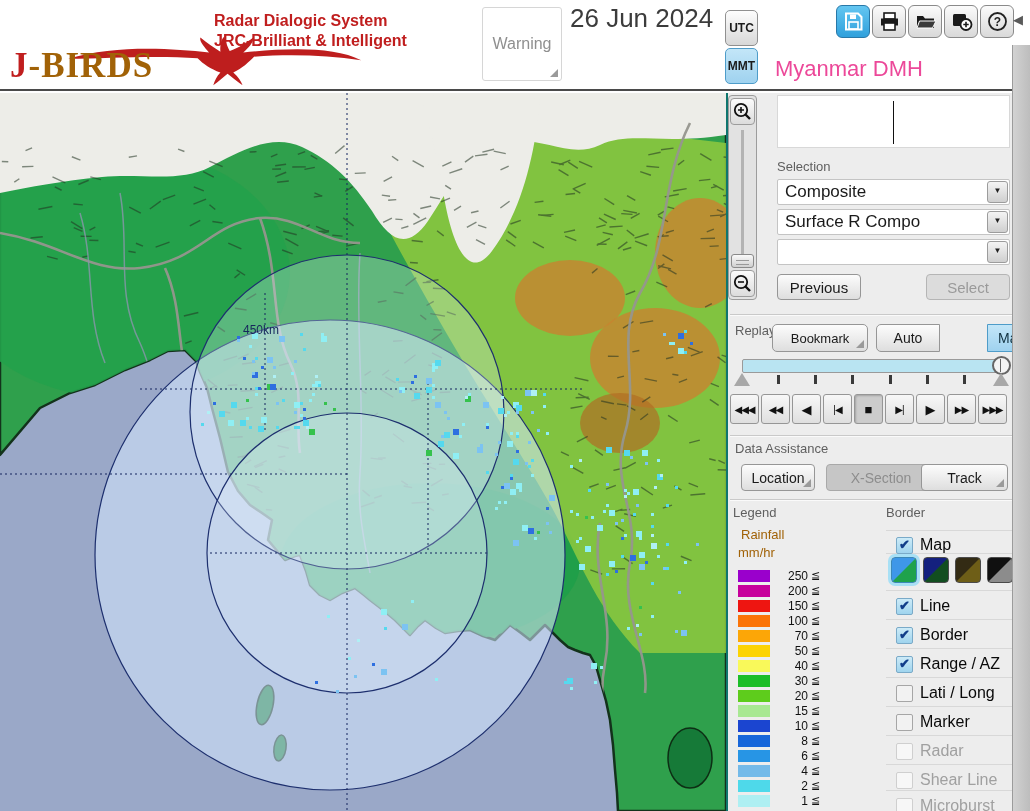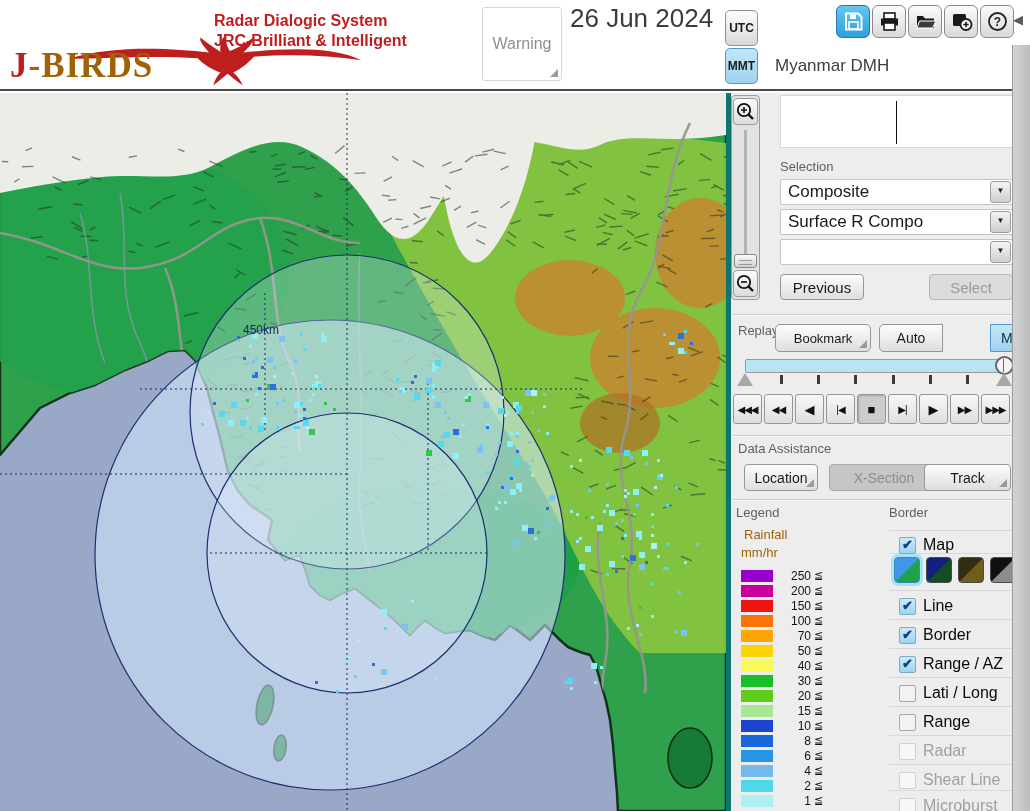--- a/index.html
+++ b/index.html
@@ -28,37 +28,37 @@
   .tz { position:absolute; left:725px; top:10px; width:34px; }
   .tz-btn { display:block; width:33px; height:36px; margin-bottom:2px; border-radius:5px;
     border:1px solid #909090; background:linear-gradient(#fdfdfd,#d8d8d8);
     font-size:12px; font-weight:bold; color:#1b1b1b; text-align:center; }
   .tz-btn.selected { background:linear-gradient(#c3e6f8,#9fd2ef); border-color:#4e9cc9; }
   .toolbar { position:absolute; left:836px; top:5px; display:flex; gap:2px; }
   .tool-btn { width:34px; height:33px; border-radius:6px; border:1px solid #8a8a8a;
     background:linear-gradient(#fbfbfb,#d9d9d9); display:flex; align-items:center;
     justify-content:center; }
   .tool-btn.accent { background:linear-gradient(#64c6f1,#2fa0dc); border-color:#2878a8; }
-  .org { position:absolute; left:775px; top:56px; font-size:17px; color:#404040; }
+  .org { position:absolute; left:775px; top:56px; font-size:22px; color:#ec4899; }
   .collapse-arrow { position:absolute; left:1013px; top:12px; font-size:13px; color:#5a5a5a; }
 
   
   .map { position:absolute; left:0; top:93px; width:726px; height:718px; overflow:hidden;
     background:#9AA8C8; }
   .range-label { position:absolute; left:243px; top:230px; font-size:12px; color:#16265C; }
   #rain-layer { position:absolute; left:0; top:0; width:726px; height:718px; }
   .rain-cell { position:absolute; }
 
   
   .right-strip { position:absolute; left:1012px; top:45px; width:18px; height:766px;
     background:linear-gradient(90deg,#d2d2d2,#bdbdbd); border-left:1px solid #9b9b9b; z-index:6; }
 
   
   .panel { position:absolute; left:726px; top:93px; width:304px; height:718px;
-    background:#ededed; border-left:5px solid #0f766e; overflow:hidden; }
+    background:#ededed; border-left:2px solid #0f766e; overflow:hidden; }
   .sec-label { position:absolute; font-size:13px; color:#5f5f5f; }
   .hr { position:absolute; left:2px; width:282px; height:2px;
     border-top:1px solid #c9c9c9; border-bottom:1px solid #fafafa; }
 
   
   .zoomctl { position:absolute; left:0; top:2px; width:29px; height:205px; background:#e2e2e2;
     border:1px solid #9c9c9c; border-radius:4px; }
   .zoom-btn { position:absolute; left:1px; width:25px; height:27px; background:linear-gradient(#fbfbfb,#dcdcdc);
     border:1px solid #9c9c9c; border-radius:4px; display:flex; align-items:center; justify-content:center; }
   .zoom-groove { position:absolute; left:12px; top:34px; width:3px; height:130px; background:#b3b3b3; }
@@ -1033,21 +1033,21 @@
             <span class="mark">✔</span>
           </span>
           <span class="ov-label">Range / AZ</span>
         </div>
         <div class="ov-row" style="top: 589px;">
           <span class="chk"></span>
           <span class="ov-label">Lati / Long</span>
         </div>
         <div class="ov-row" style="top: 618px;">
           <span class="chk"></span>
-          <span class="ov-label">Range</span>
+          <span class="ov-label">Marker</span>
         </div>
         <div class="ov-row" style="top: 647px;">
           <span class="chk disabled"></span>
           <span class="ov-label dim">Radar</span>
         </div>
         <div class="ov-row" style="top: 676px;">
           <span class="chk disabled"></span>
           <span class="ov-label dim">Shear Line</span>
         </div>
         <div class="ov-row" style="top: 702px;">

